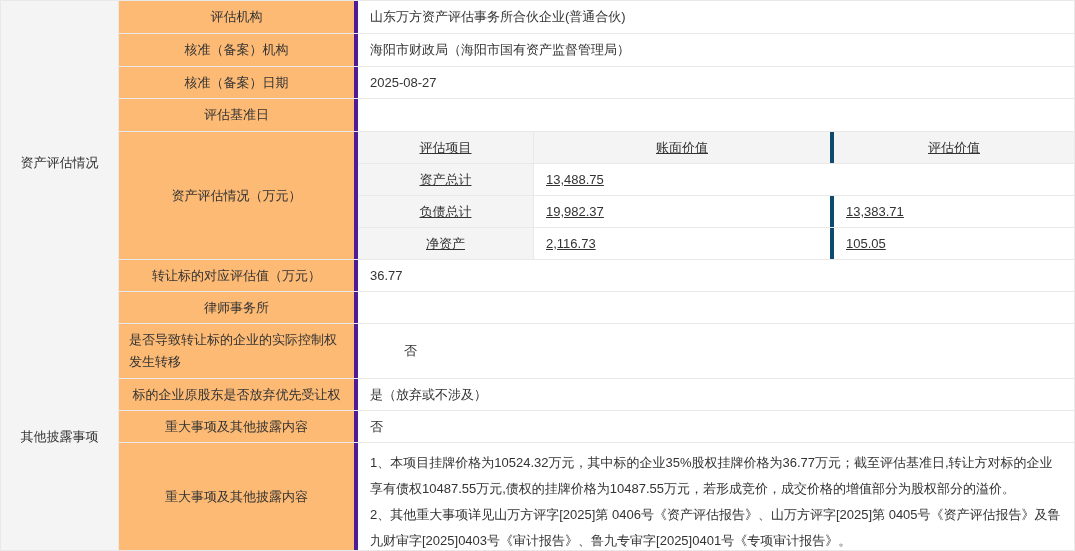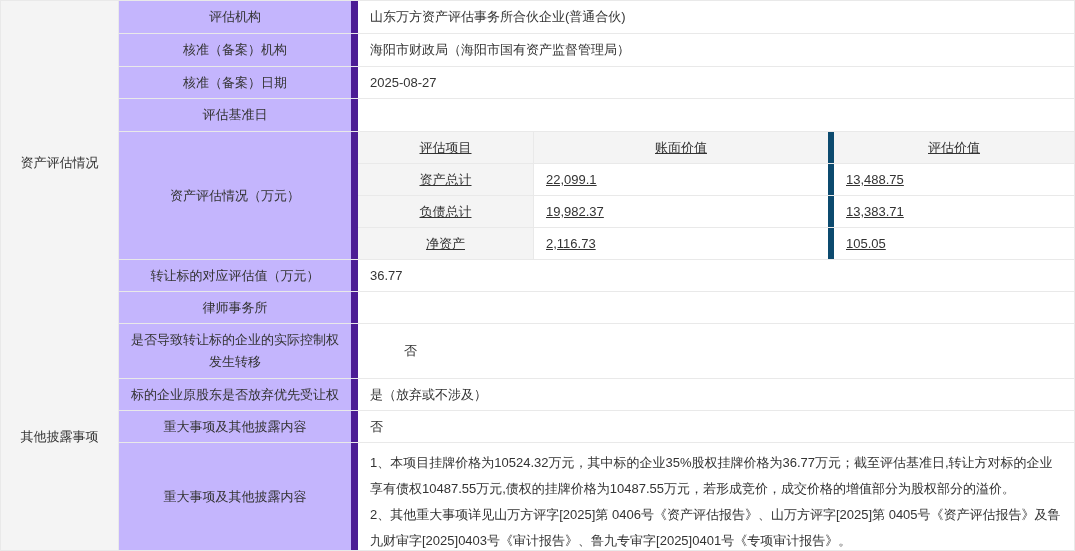--- a/index.html
+++ b/index.html
@@ -13,44 +13,44 @@
   .group-cell {
     width:118px; flex:0 0 118px; background:#f4f4f4;
     border-right:1px solid #e9e9e9; box-sizing:border-box;
     display:flex; align-items:center; justify-content:center;
     text-align:center; padding:0 6px;
   }
   .rows { flex:1; display:flex; flex-direction:column; min-width:0; }
   .row { display:flex; border-bottom:1px solid #e9e9e9; box-sizing:border-box; }
   .row.last { border-bottom:none; }
   .label-cell {
-    width:239px; flex:0 0 239px; background:#c4b5fd;
-    border-right:7px solid #4c1d95; box-sizing:border-box;
+    width:239px; flex:0 0 239px; background:#fdba74;
+    border-right:4px solid #4c1d95; box-sizing:border-box;
     display:flex; align-items:center; justify-content:center;
-    text-align:center; padding:0 10px; line-height:22px;
+    padding:0 10px; line-height:22px;
   }
   .value-cell {
     flex:1; min-width:0; display:flex; align-items:center;
     padding:0 12px; background:#fff; box-sizing:border-box;
   }
   .value-cell.multi { display:block; padding:7px 12px 0 12px; line-height:26px; }
   .para { margin:0; }
   .h33 { height:33px; } .h32 { height:32px; }
   .h55 { height:55px;gap:34px; } .h107 { height:107px; } .h128 { height:128px; }
   
   .ntable { flex:1; min-width:0; display:flex; flex-direction:column; padding:0;text-decoration:underline; }
   .trow { display:flex; height:32px; flex:0 0 32px; border-bottom:1px solid #e9e9e9; box-sizing:border-box; }
   .trow.tlast { border-bottom:none; flex:1; height:auto; }
   .tcol-item {
     width:176px; flex:0 0 176px; background:#f4f4f4;
     border-right:1px solid #e9e9e9; box-sizing:border-box;
     display:flex; align-items:center; justify-content:center; text-align:center;
   }
   .tcol-book {
-    width:300px; flex:0 0 300px; border-right:6px solid #0c4a6e;
+    width:300px; flex:0 0 300px; border-right:4px solid #0c4a6e;
     box-sizing:border-box; display:flex; align-items:center; padding:0 12px;
   }
   .tcol-assess { flex:1; min-width:0; display:flex; align-items:center; padding:0 12px; }
   .thead .tcol-book, .thead .tcol-assess {
     justify-content:center; background:#f4f4f4; padding:0;
   }
 </style>
 </head>
 <body>
 
@@ -84,21 +84,20 @@
       <div class="row h128">
         <div class="label-cell">资产评估情况（万元）</div>
         <div class="ntable">
           <div class="trow thead">
             <div class="tcol-item">评估项目</div>
             <div class="tcol-book">账面价值</div>
             <div class="tcol-assess">评估价值</div>
           </div>
           <div class="trow">
             <div class="tcol-item">资产总计</div>
-            <div class="tcol-book">22,099.1</div>
             <div class="tcol-assess">13,488.75</div>
           </div>
           <div class="trow">
             <div class="tcol-item">负债总计</div>
             <div class="tcol-book">19,982.37</div>
             <div class="tcol-assess">13,383.71</div>
           </div>
           <div class="trow tlast">
             <div class="tcol-item">净资产</div>
             <div class="tcol-book">2,116.73</div>

